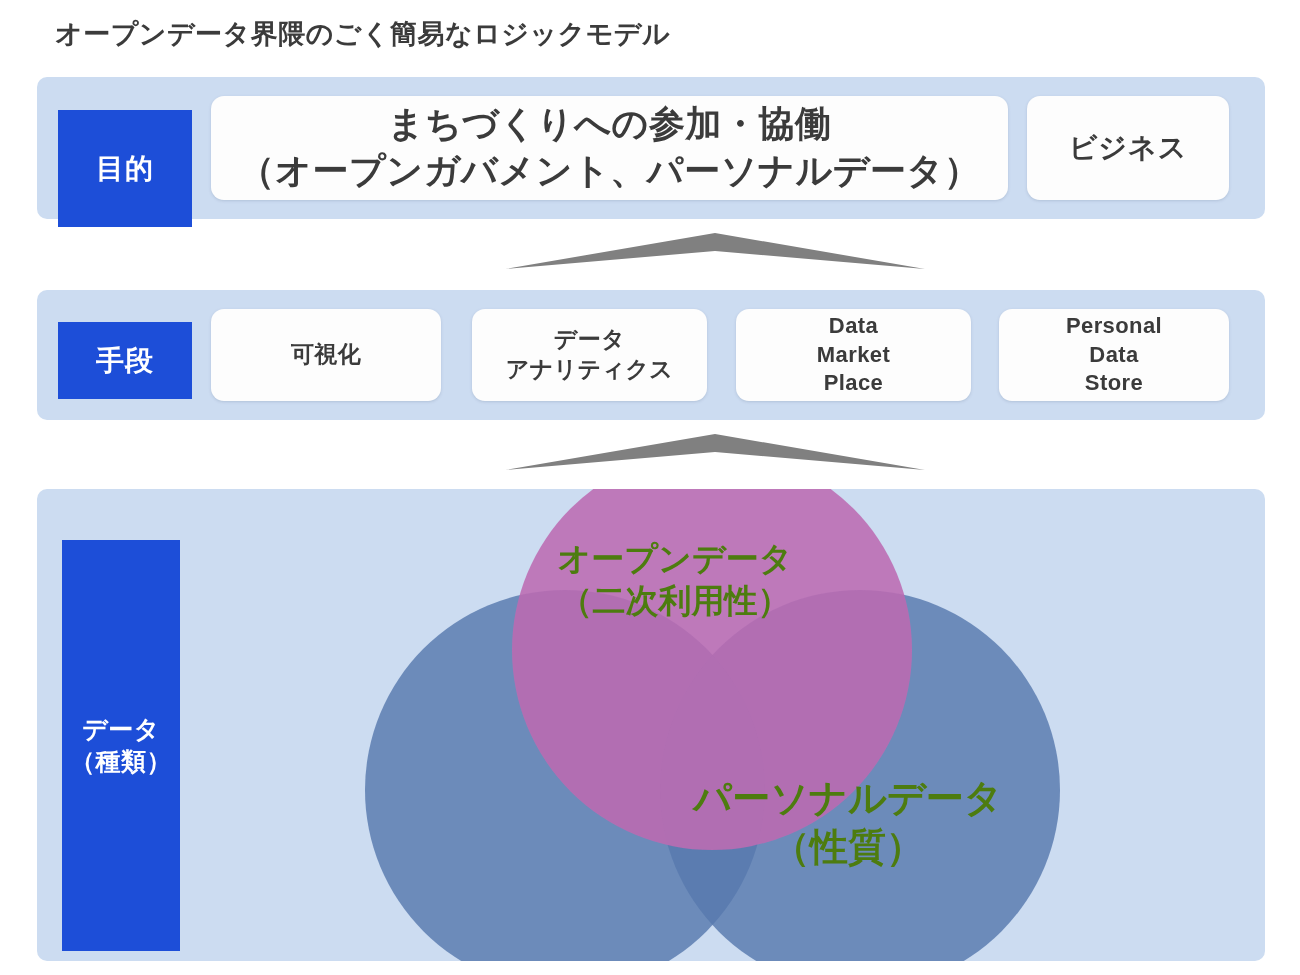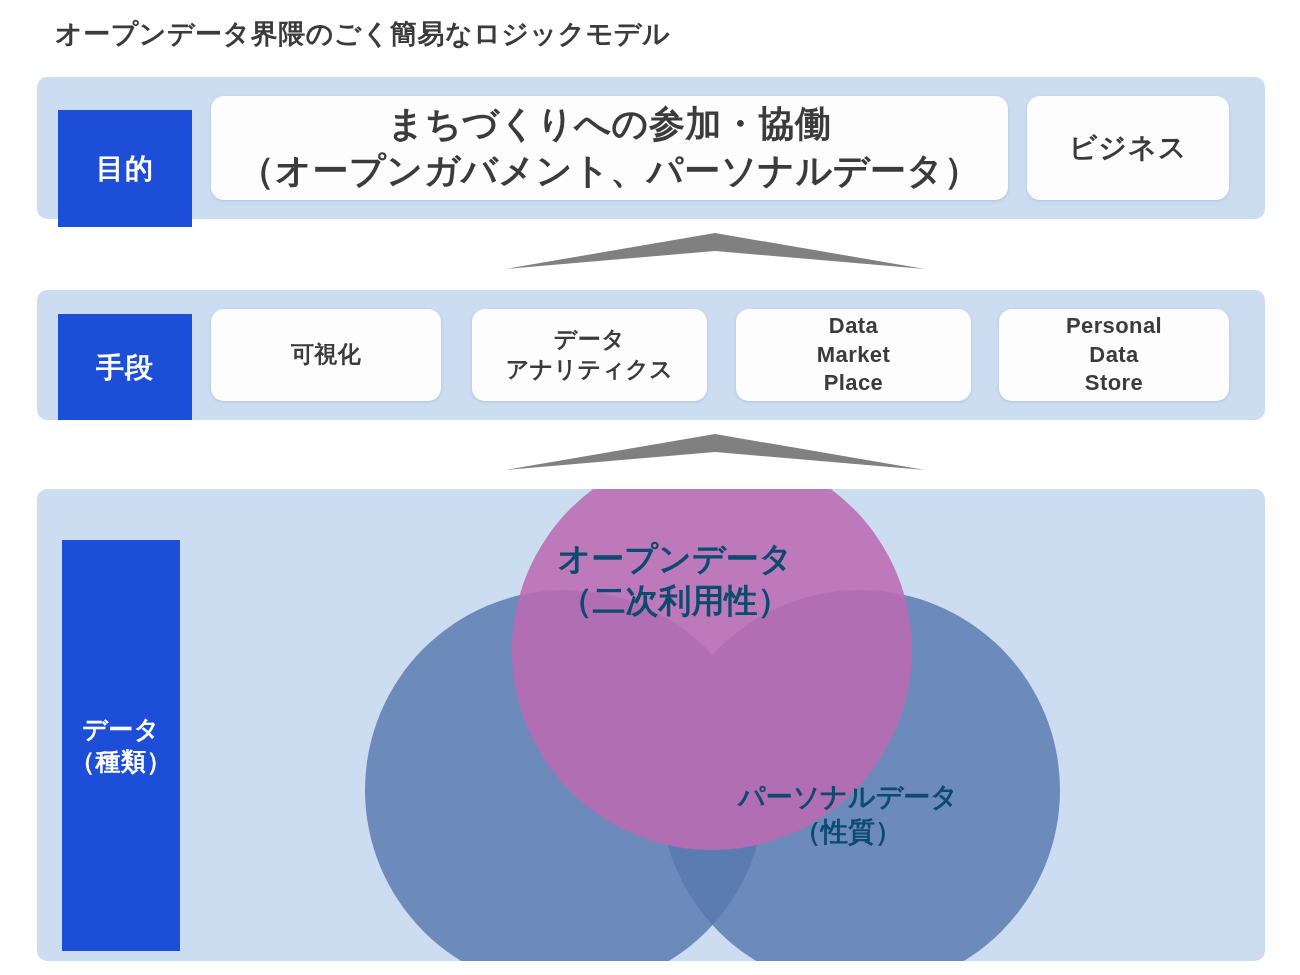--- a/index.html
+++ b/index.html
@@ -73,23 +73,23 @@
   .label-purpose {
     left: 58px;
     top: 90px;
     width: 134px;
     height: 117px;
     font-size: 28px;
     letter-spacing: 1px;
   }
   .label-means {
     left: 58px;
-    top: 294px;
+    top: 302px;
     width: 134px;
-    height: 106px;
+    height: 77px;
     font-size: 28px;
     letter-spacing: 1px;
   }
   .label-data {
     left: 62px;
     top: 520px;
     width: 118px;
     height: 411px;
     font-size: 25px;
     letter-spacing: 0.5px;
@@ -157,29 +157,29 @@
     left: 0;
     top: 0;
     width: 1228px;
     height: 472px;
     pointer-events: none;
   }
   .venn-svg { position: absolute; left: 0; top: 0; }
 
   .venn-label {
     position: absolute;
-    color: #0c4a6e;
+    color: #4d7c0f;
     font-weight: bold;
     text-align: center;
     line-height: 1.28;
     white-space: nowrap;
   }
   .venn-label-open  { left: 473px; top: 49px;  width: 330px; font-size: 33px; }
   .venn-label-big   { left: 336px; top: 285px; width: 330px; font-size: 35px; }
-  .venn-label-pers  { left: 611px; top: 285px; width: 400px; font-size: 27px; margin-top: 6px; }
+  .venn-label-pers  { left: 611px; top: 285px; width: 400px; font-size: 38px; }
 </style>
 </head>
 <body>
 
 <div class="page-title">オープンデータ界隈のごく簡易なロジックモデル</div>
 
 <div class="band band-purpose"></div>
 
 <div class="label-box label-purpose">目的</div>
 

